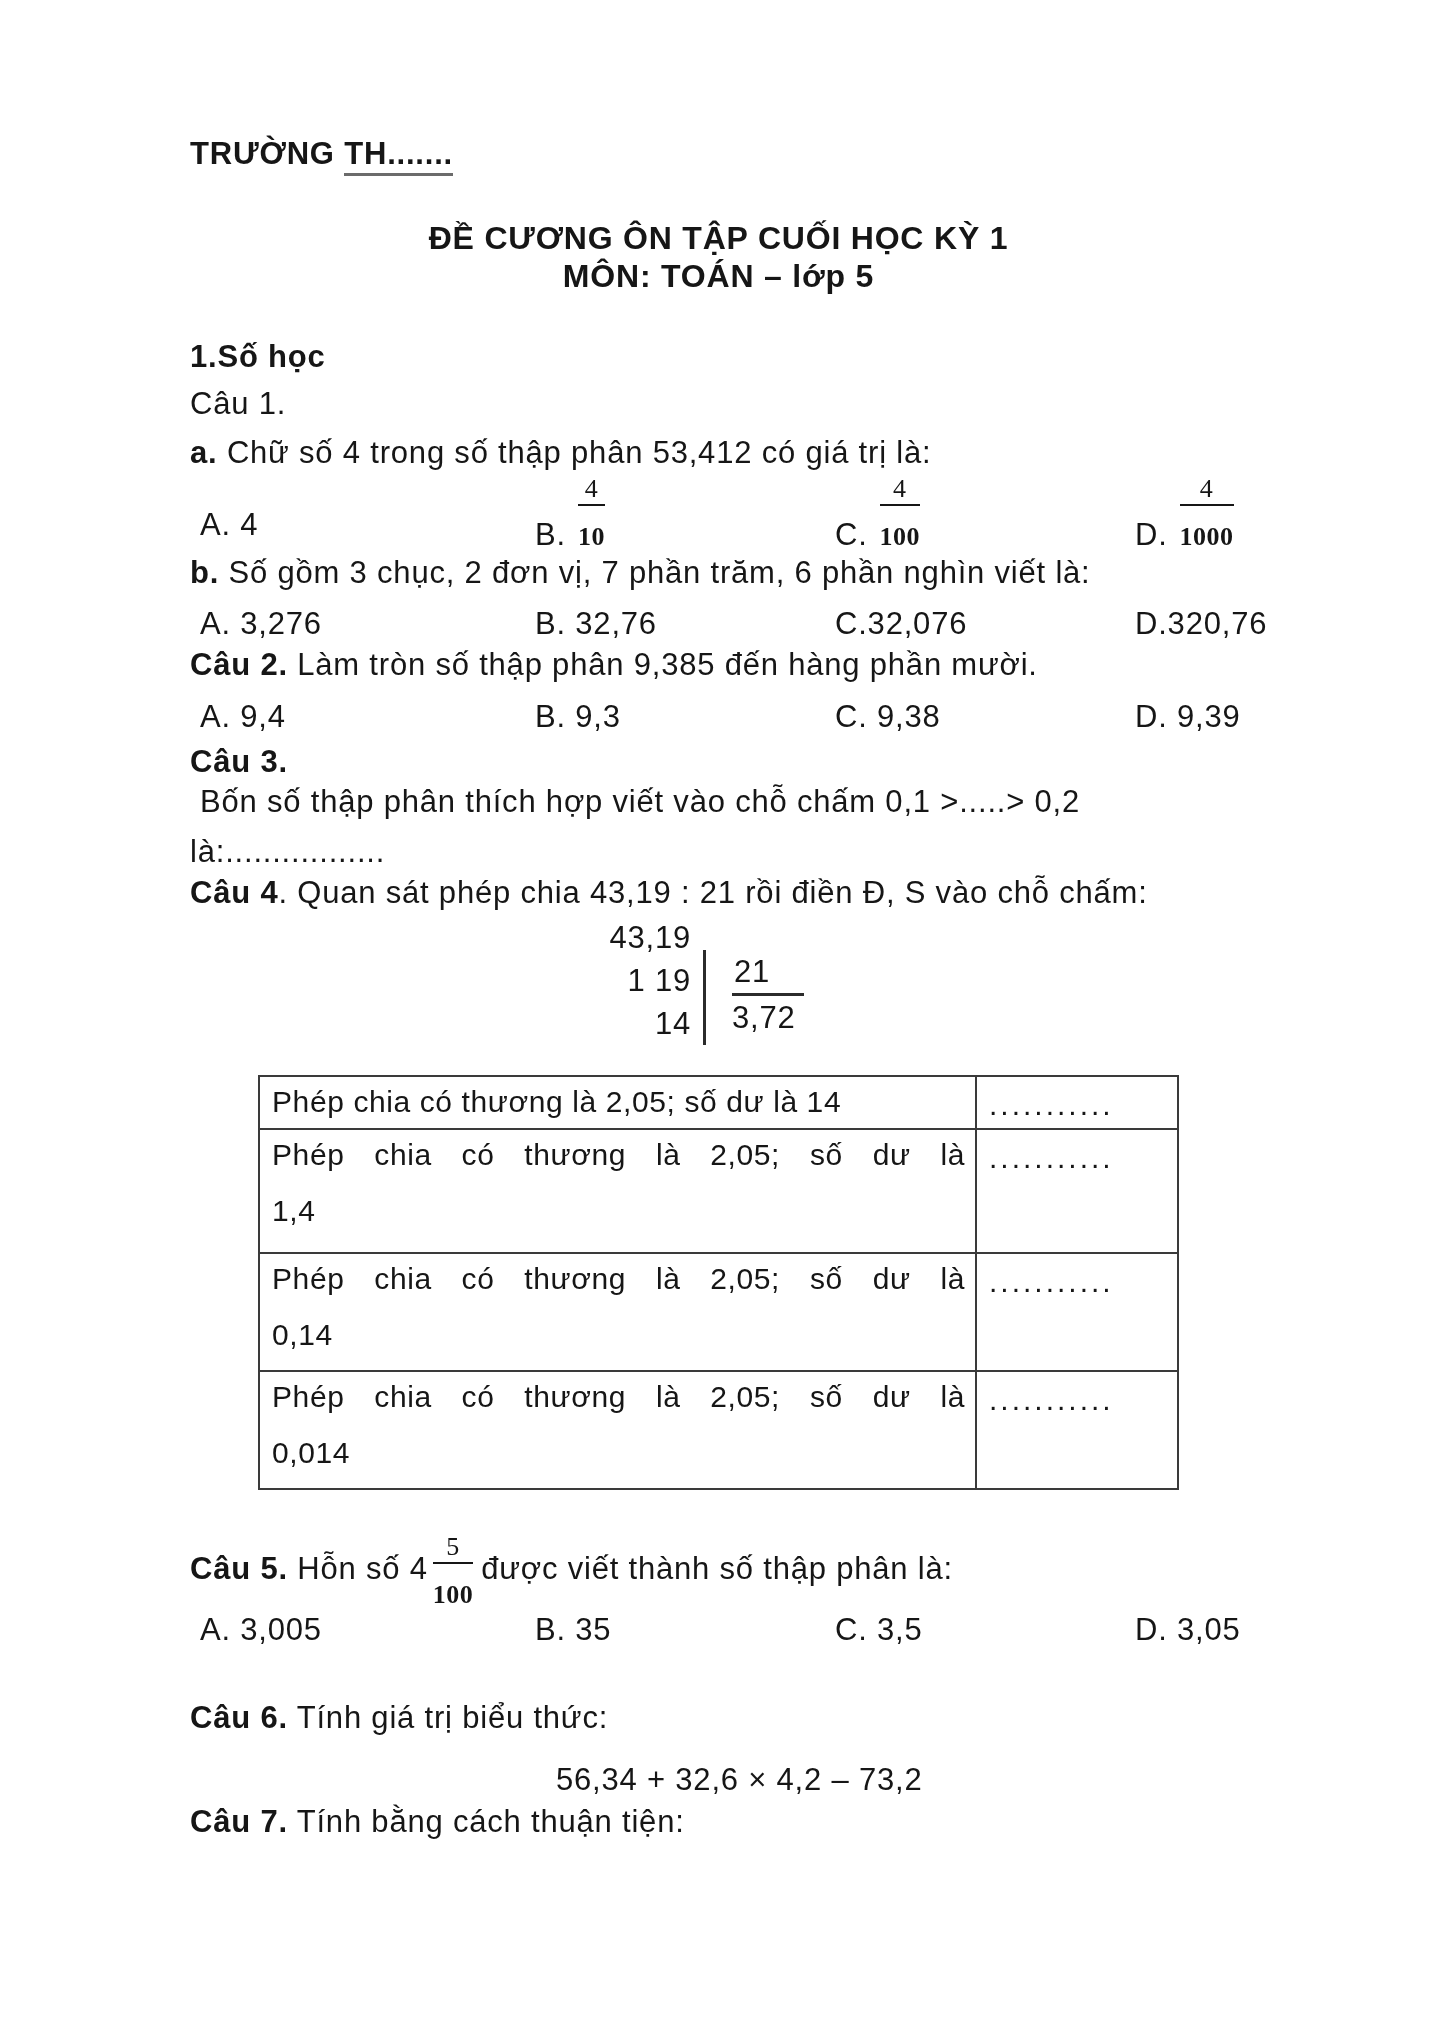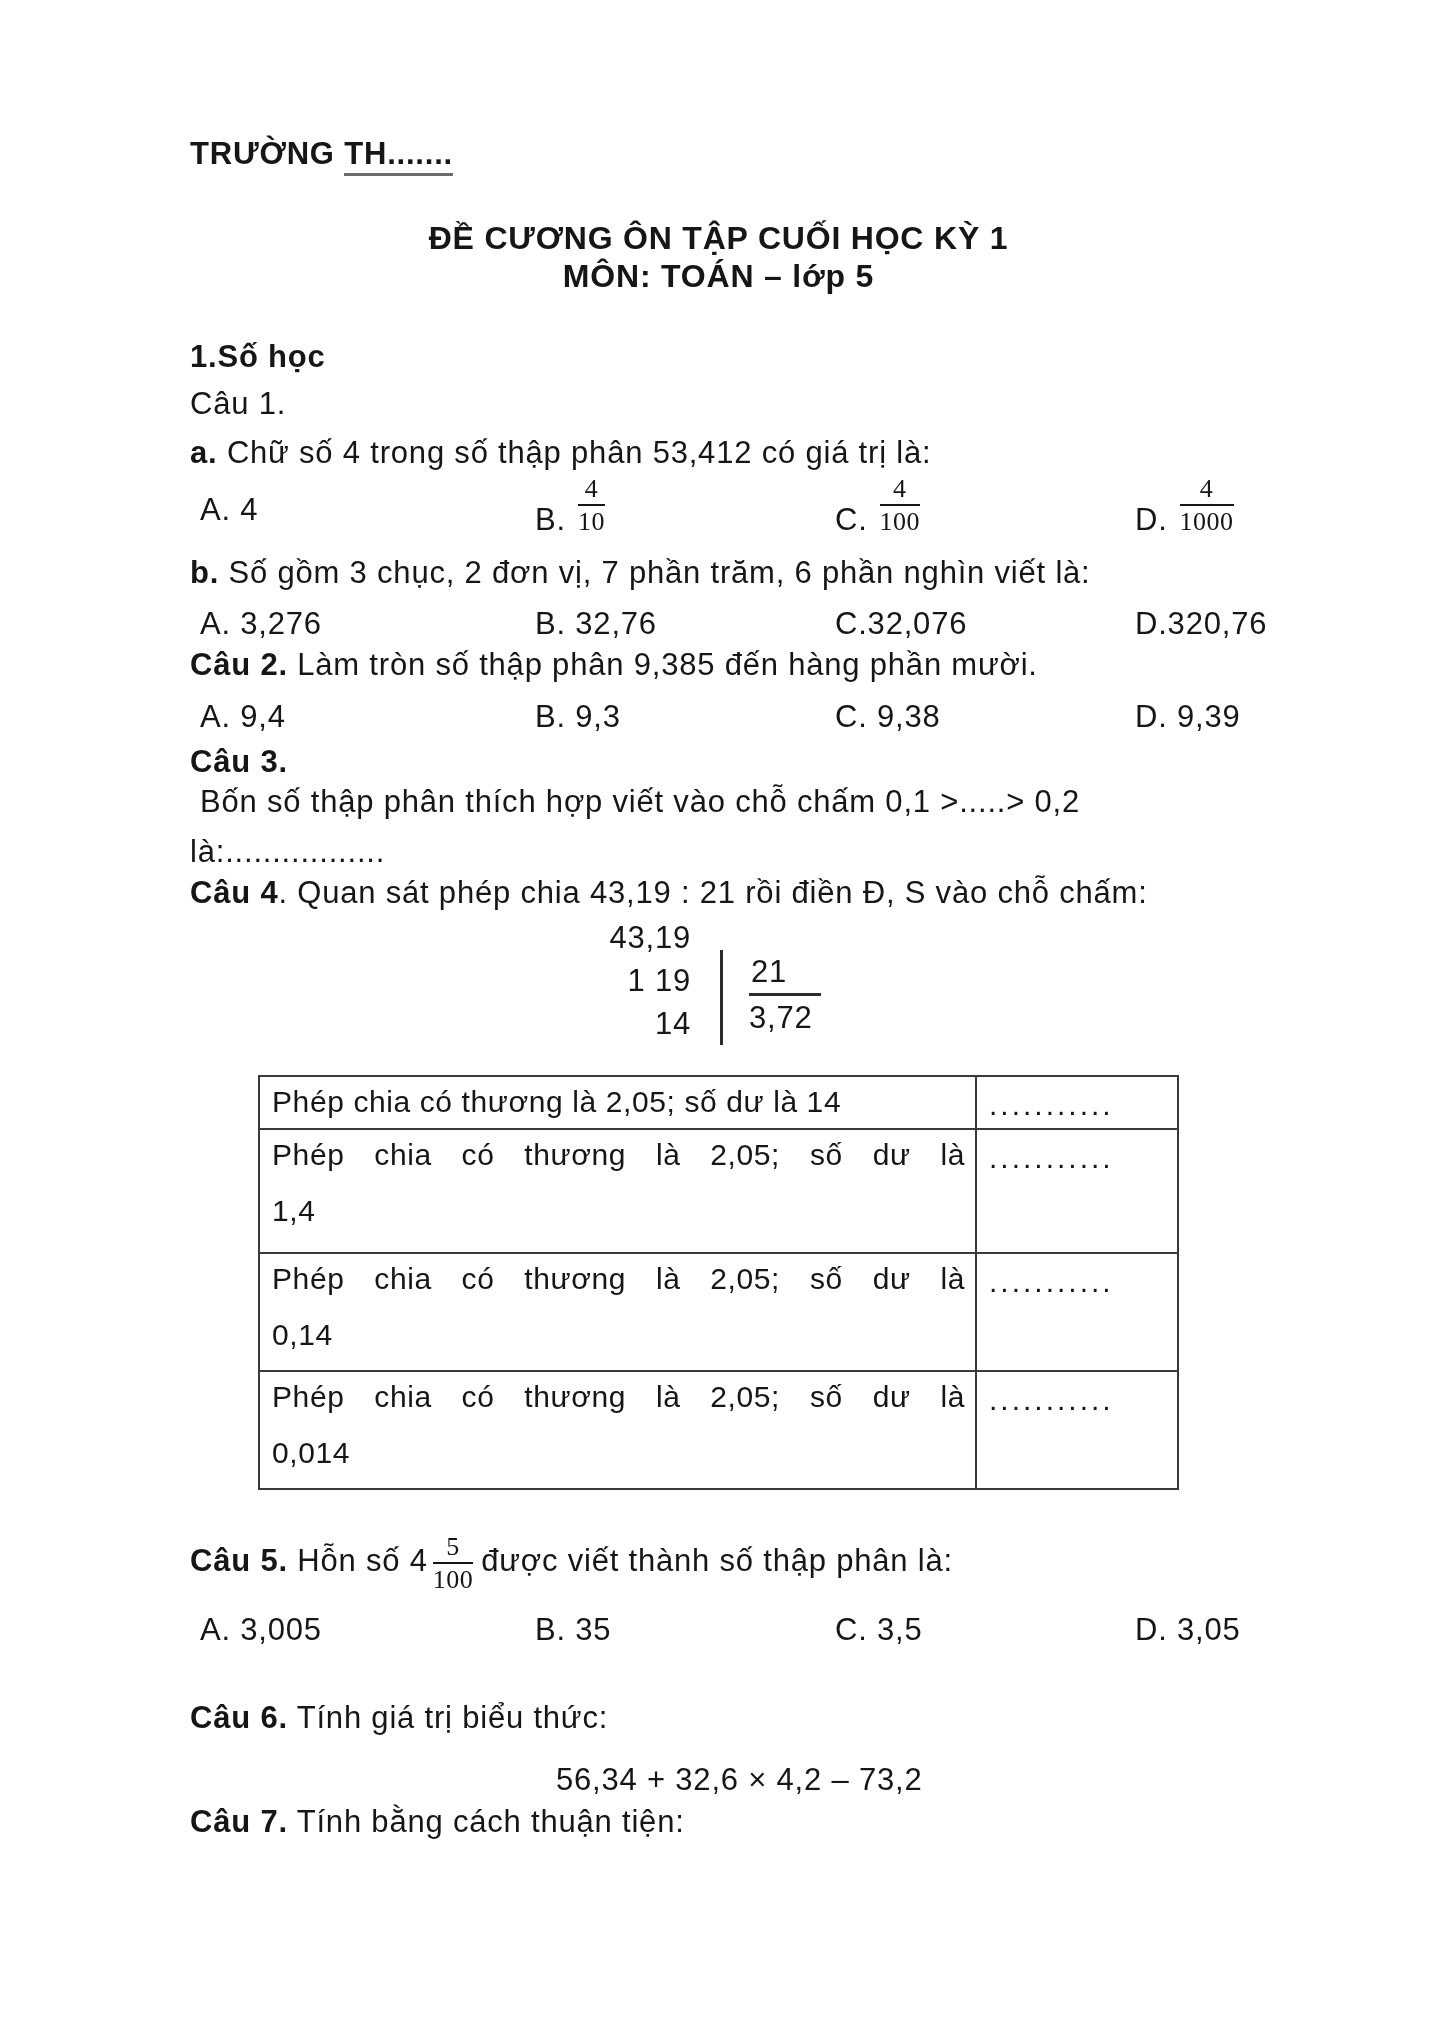--- a/index.html
+++ b/index.html
@@ -51,25 +51,25 @@
   .opts-q5    { top:1610px; }
 
   
   .frac {
     display:inline-block; text-align:center;
     font-family:"Liberation Serif", serif;
     font-size:26px; line-height:1.12; letter-spacing:0.5px;
     margin-left:12px;
   }
   .frac .num { display:block; border-bottom:2px solid #161616; padding:0 5px 1px 5px; }
-  .frac .den { display:block; padding-top:1px; }
+  .frac .den { display:block; padding-top:16px;font-weight:bold; }
   .mfrac { vertical-align:middle; margin:0 8px 0 5px; }
 
   
-  .division { position:absolute; top:916px; left:598px; display:flex; line-height:43px;gap:17px; }
+  .division { position:absolute; top:916px; left:598px; display:flex; line-height:43px; }
   .div-left  { text-align:right; padding-right:12px; min-width:93px; }
   .div-right { border-left:3px solid #2b2b2b; padding-left:26px;margin-top:34px; }
   .div-divisor { display:inline-block; border-bottom:3px solid #2b2b2b; padding:0 34px 0 2px; }
 
   
   .qtable {
     position:absolute; top:1075px; left:258px;
     border-collapse:collapse; table-layout:fixed;
     font-size:30px; letter-spacing:0.6px;
   }

